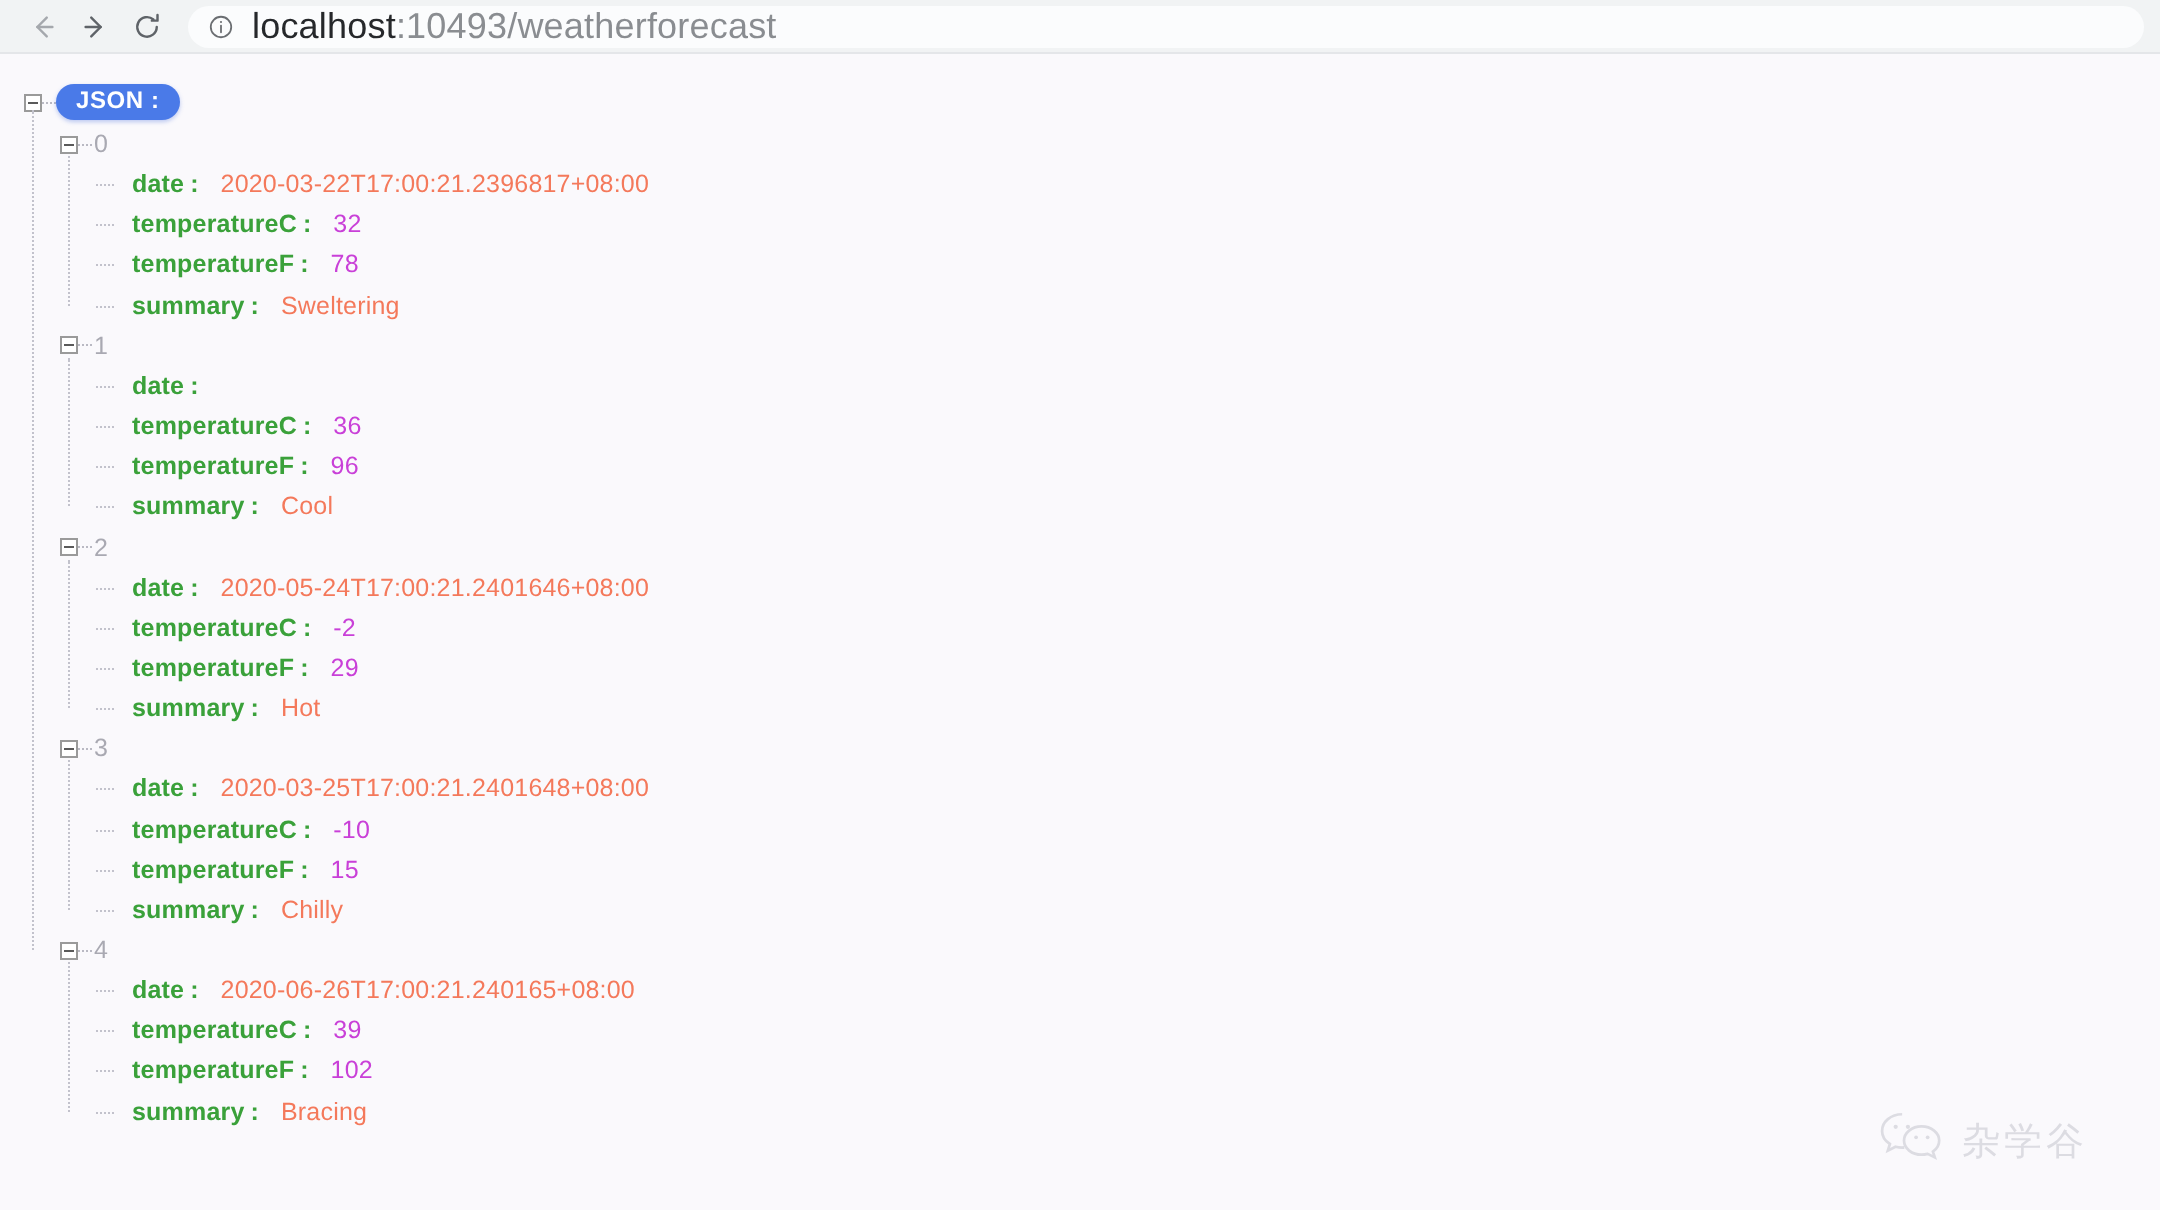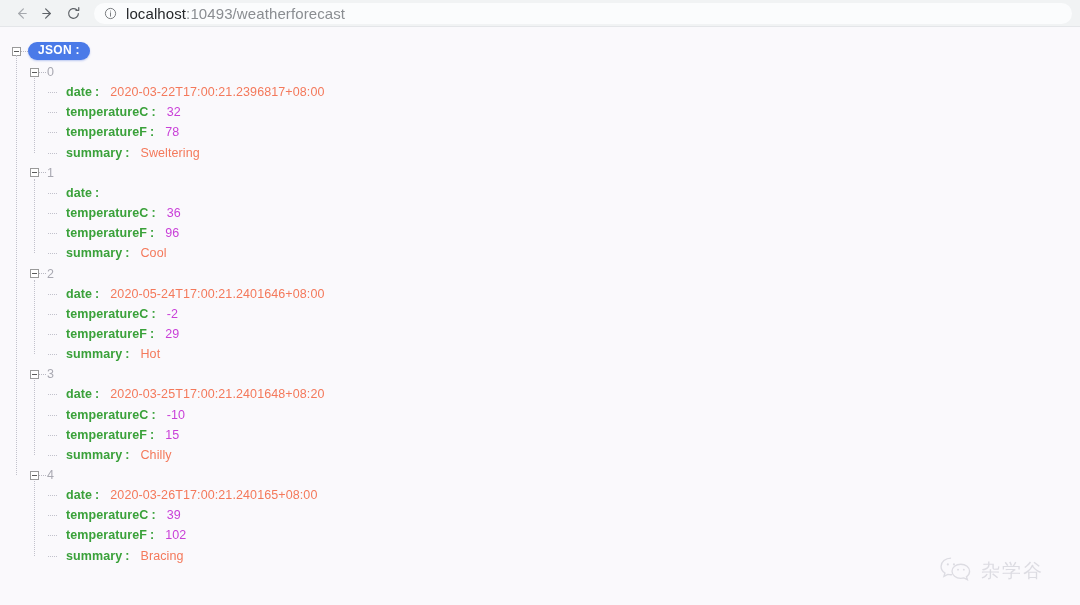--- a/index.html
+++ b/index.html
@@ -51,21 +51,21 @@
     padding: 0 10px;
     cursor: text;
   }
   #info-icon {
     width: 13px; height: 13px;
     flex: 0 0 auto;
     margin-right: 9px;
   }
   #info-icon svg { display: block; }
   #url-text {
-    font-size: 15px;
+    font-size: 18px;
     color: #8a8d91;
     letter-spacing: 0.1px;
     white-space: nowrap;
     overflow: hidden;
   }
   #url-text .host { color: #26282b; }
 
   
   #page {
     position: absolute;
@@ -379,21 +379,21 @@
           <span class="toggle"></span>
           <span class="toggle-dash"></span>
           <span class="group-index">3</span>
         </div>
         <div class="spine" style="left: 34px; top: 352.25px; height: 74.6px;"></div>
         <div class="leaf" style="top: 356.4px;">
           <span class="leaf-connector"></span>
           <span class="leaf-inner">
             <span class="key">date</span>
             <span class="colon">:</span>
-            <span class="val val-string">2020-03-25T17:00:21.2401648+08:20</span>
+            <span class="val val-string">2020-03-25T17:00:21.2401648+08:00</span>
           </span>
         </div>
         <div class="leaf" style="top: 376.55px;">
           <span class="leaf-connector"></span>
           <span class="leaf-inner">
             <span class="key">temperatureC</span>
             <span class="colon">:</span>
             <span class="val val-number">-10</span>
           </span>
         </div>
@@ -417,21 +417,21 @@
           <span class="toggle"></span>
           <span class="toggle-dash"></span>
           <span class="group-index">4</span>
         </div>
         <div class="spine" style="left: 34px; top: 453px; height: 74.6px;"></div>
         <div class="leaf" style="top: 457.15px;">
           <span class="leaf-connector"></span>
           <span class="leaf-inner">
             <span class="key">date</span>
             <span class="colon">:</span>
-            <span class="val val-string">2020-03-26T17:00:21.240165+08:00</span>
+            <span class="val val-string">2020-06-26T17:00:21.240165+08:00</span>
           </span>
         </div>
         <div class="leaf" style="top: 477.3px;">
           <span class="leaf-connector"></span>
           <span class="leaf-inner">
             <span class="key">temperatureC</span>
             <span class="colon">:</span>
             <span class="val val-number">39</span>
           </span>
         </div>

